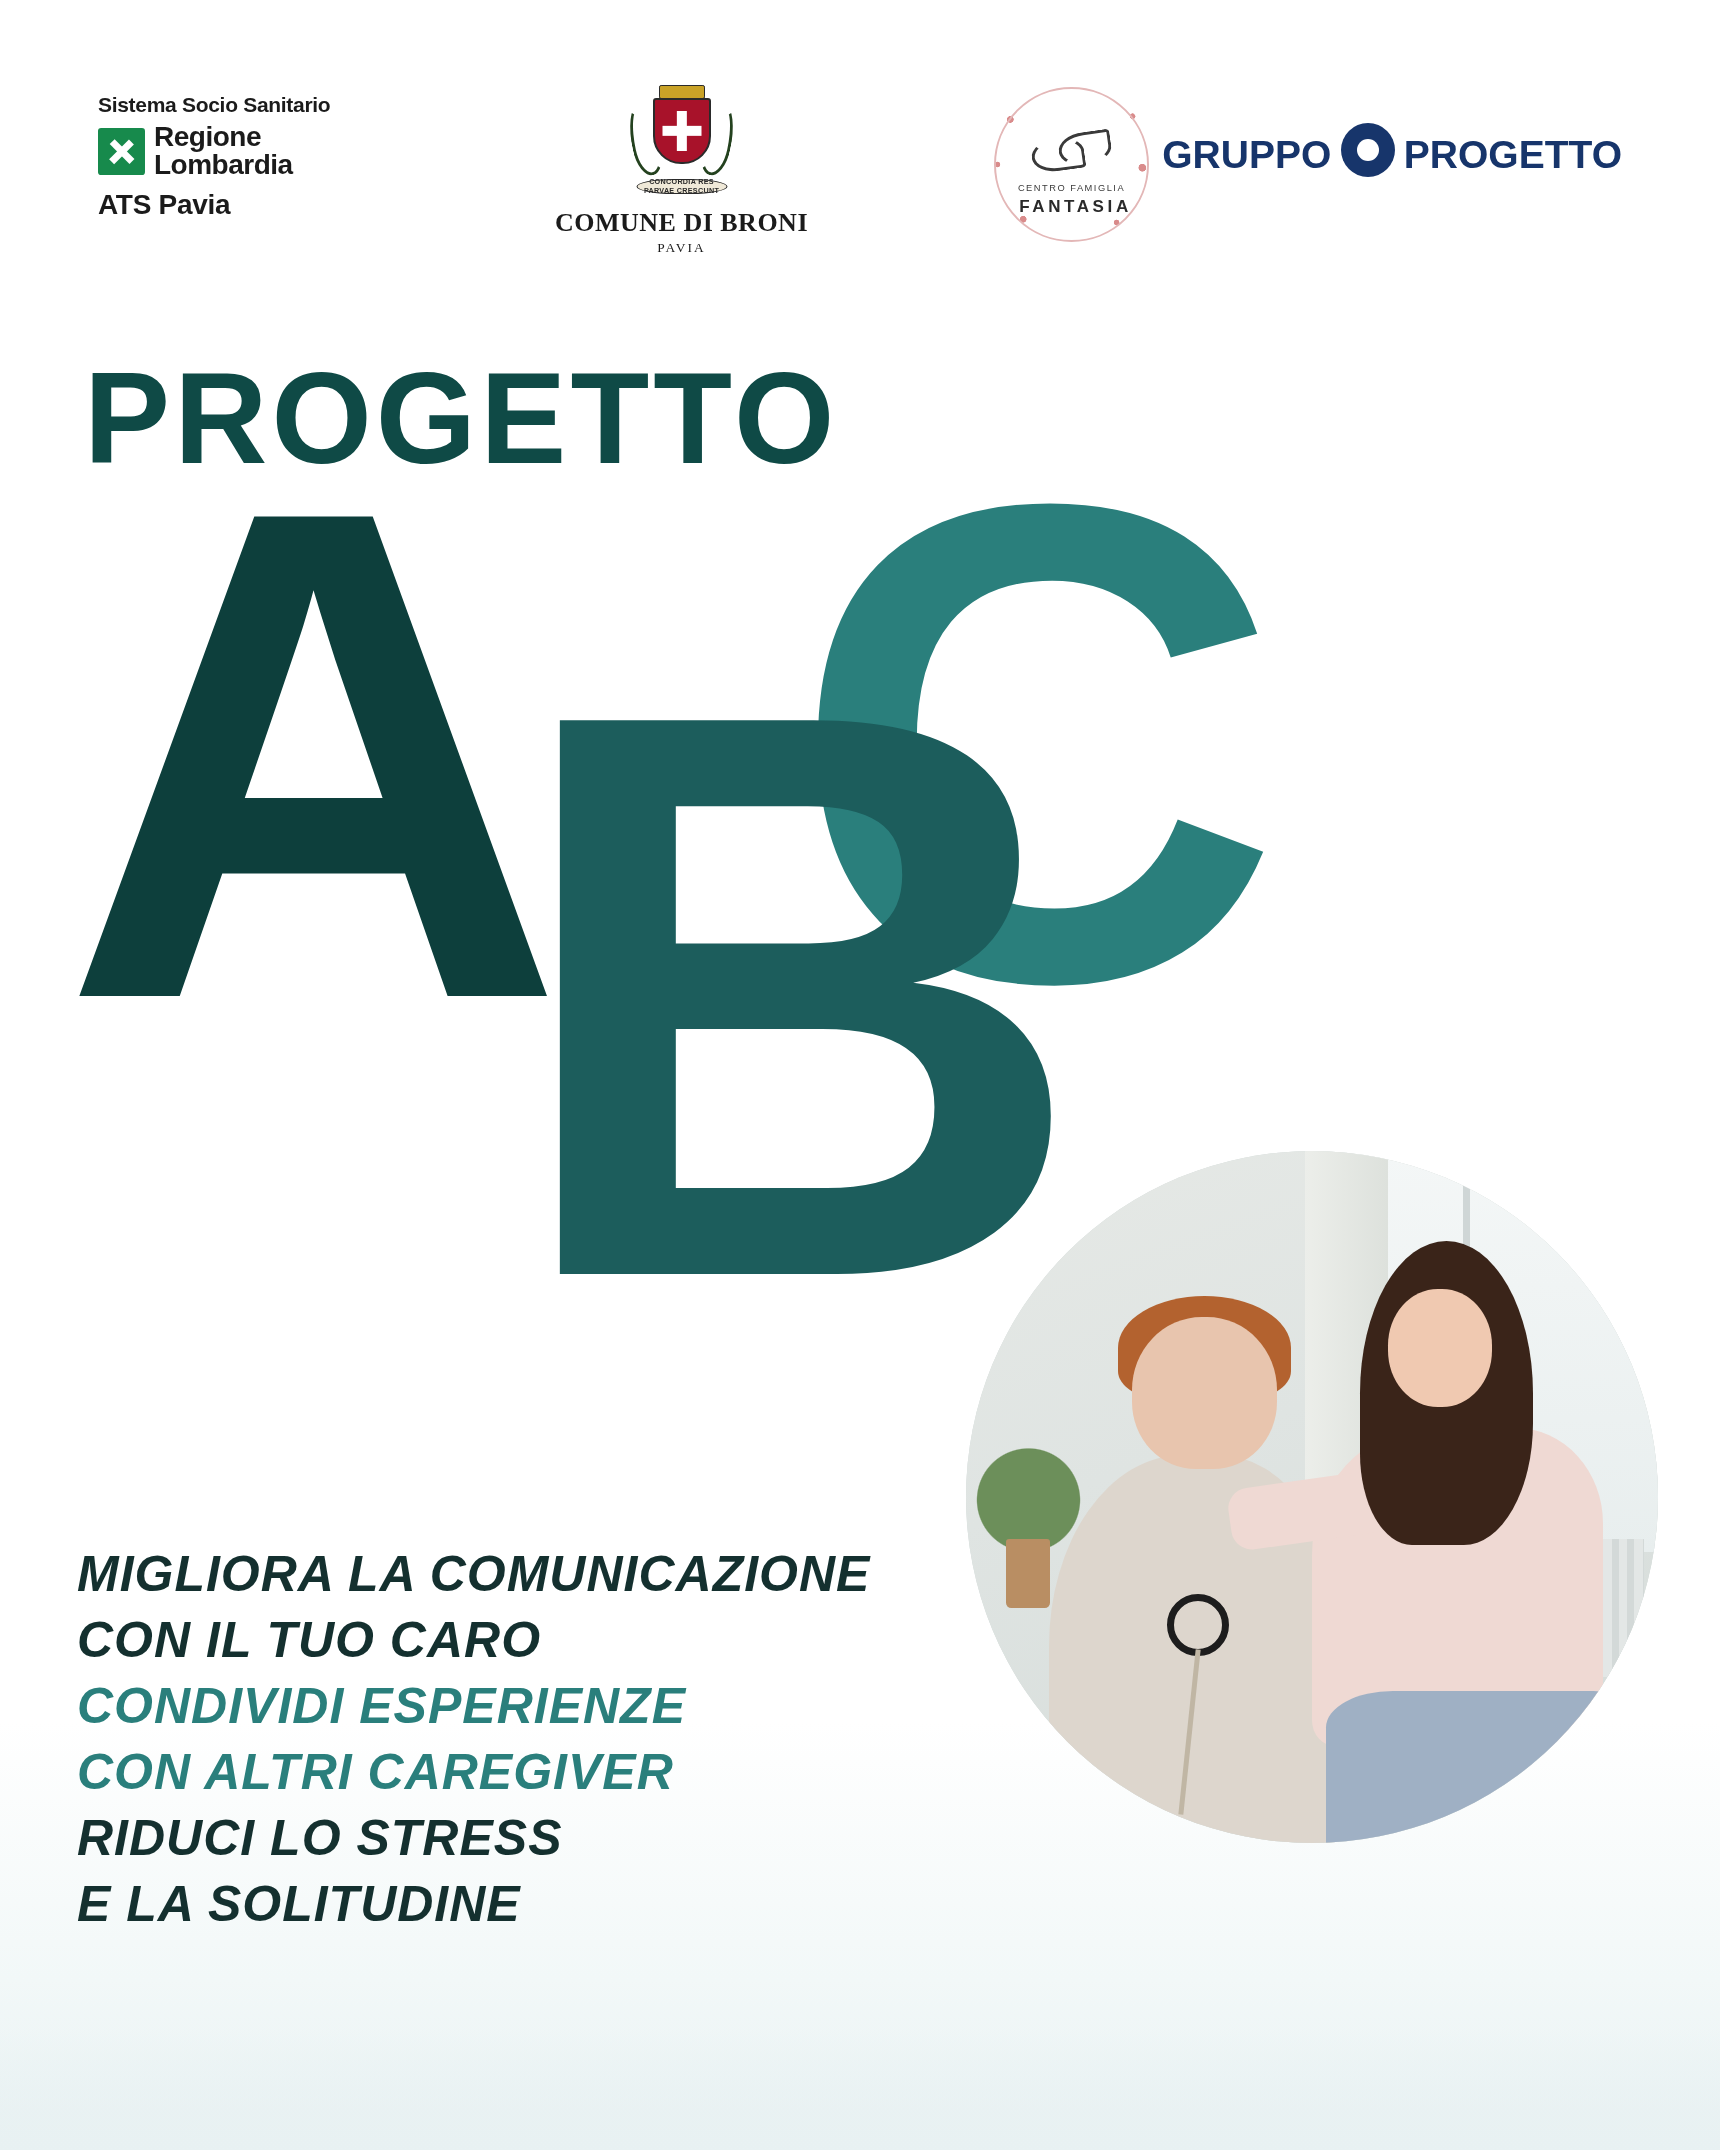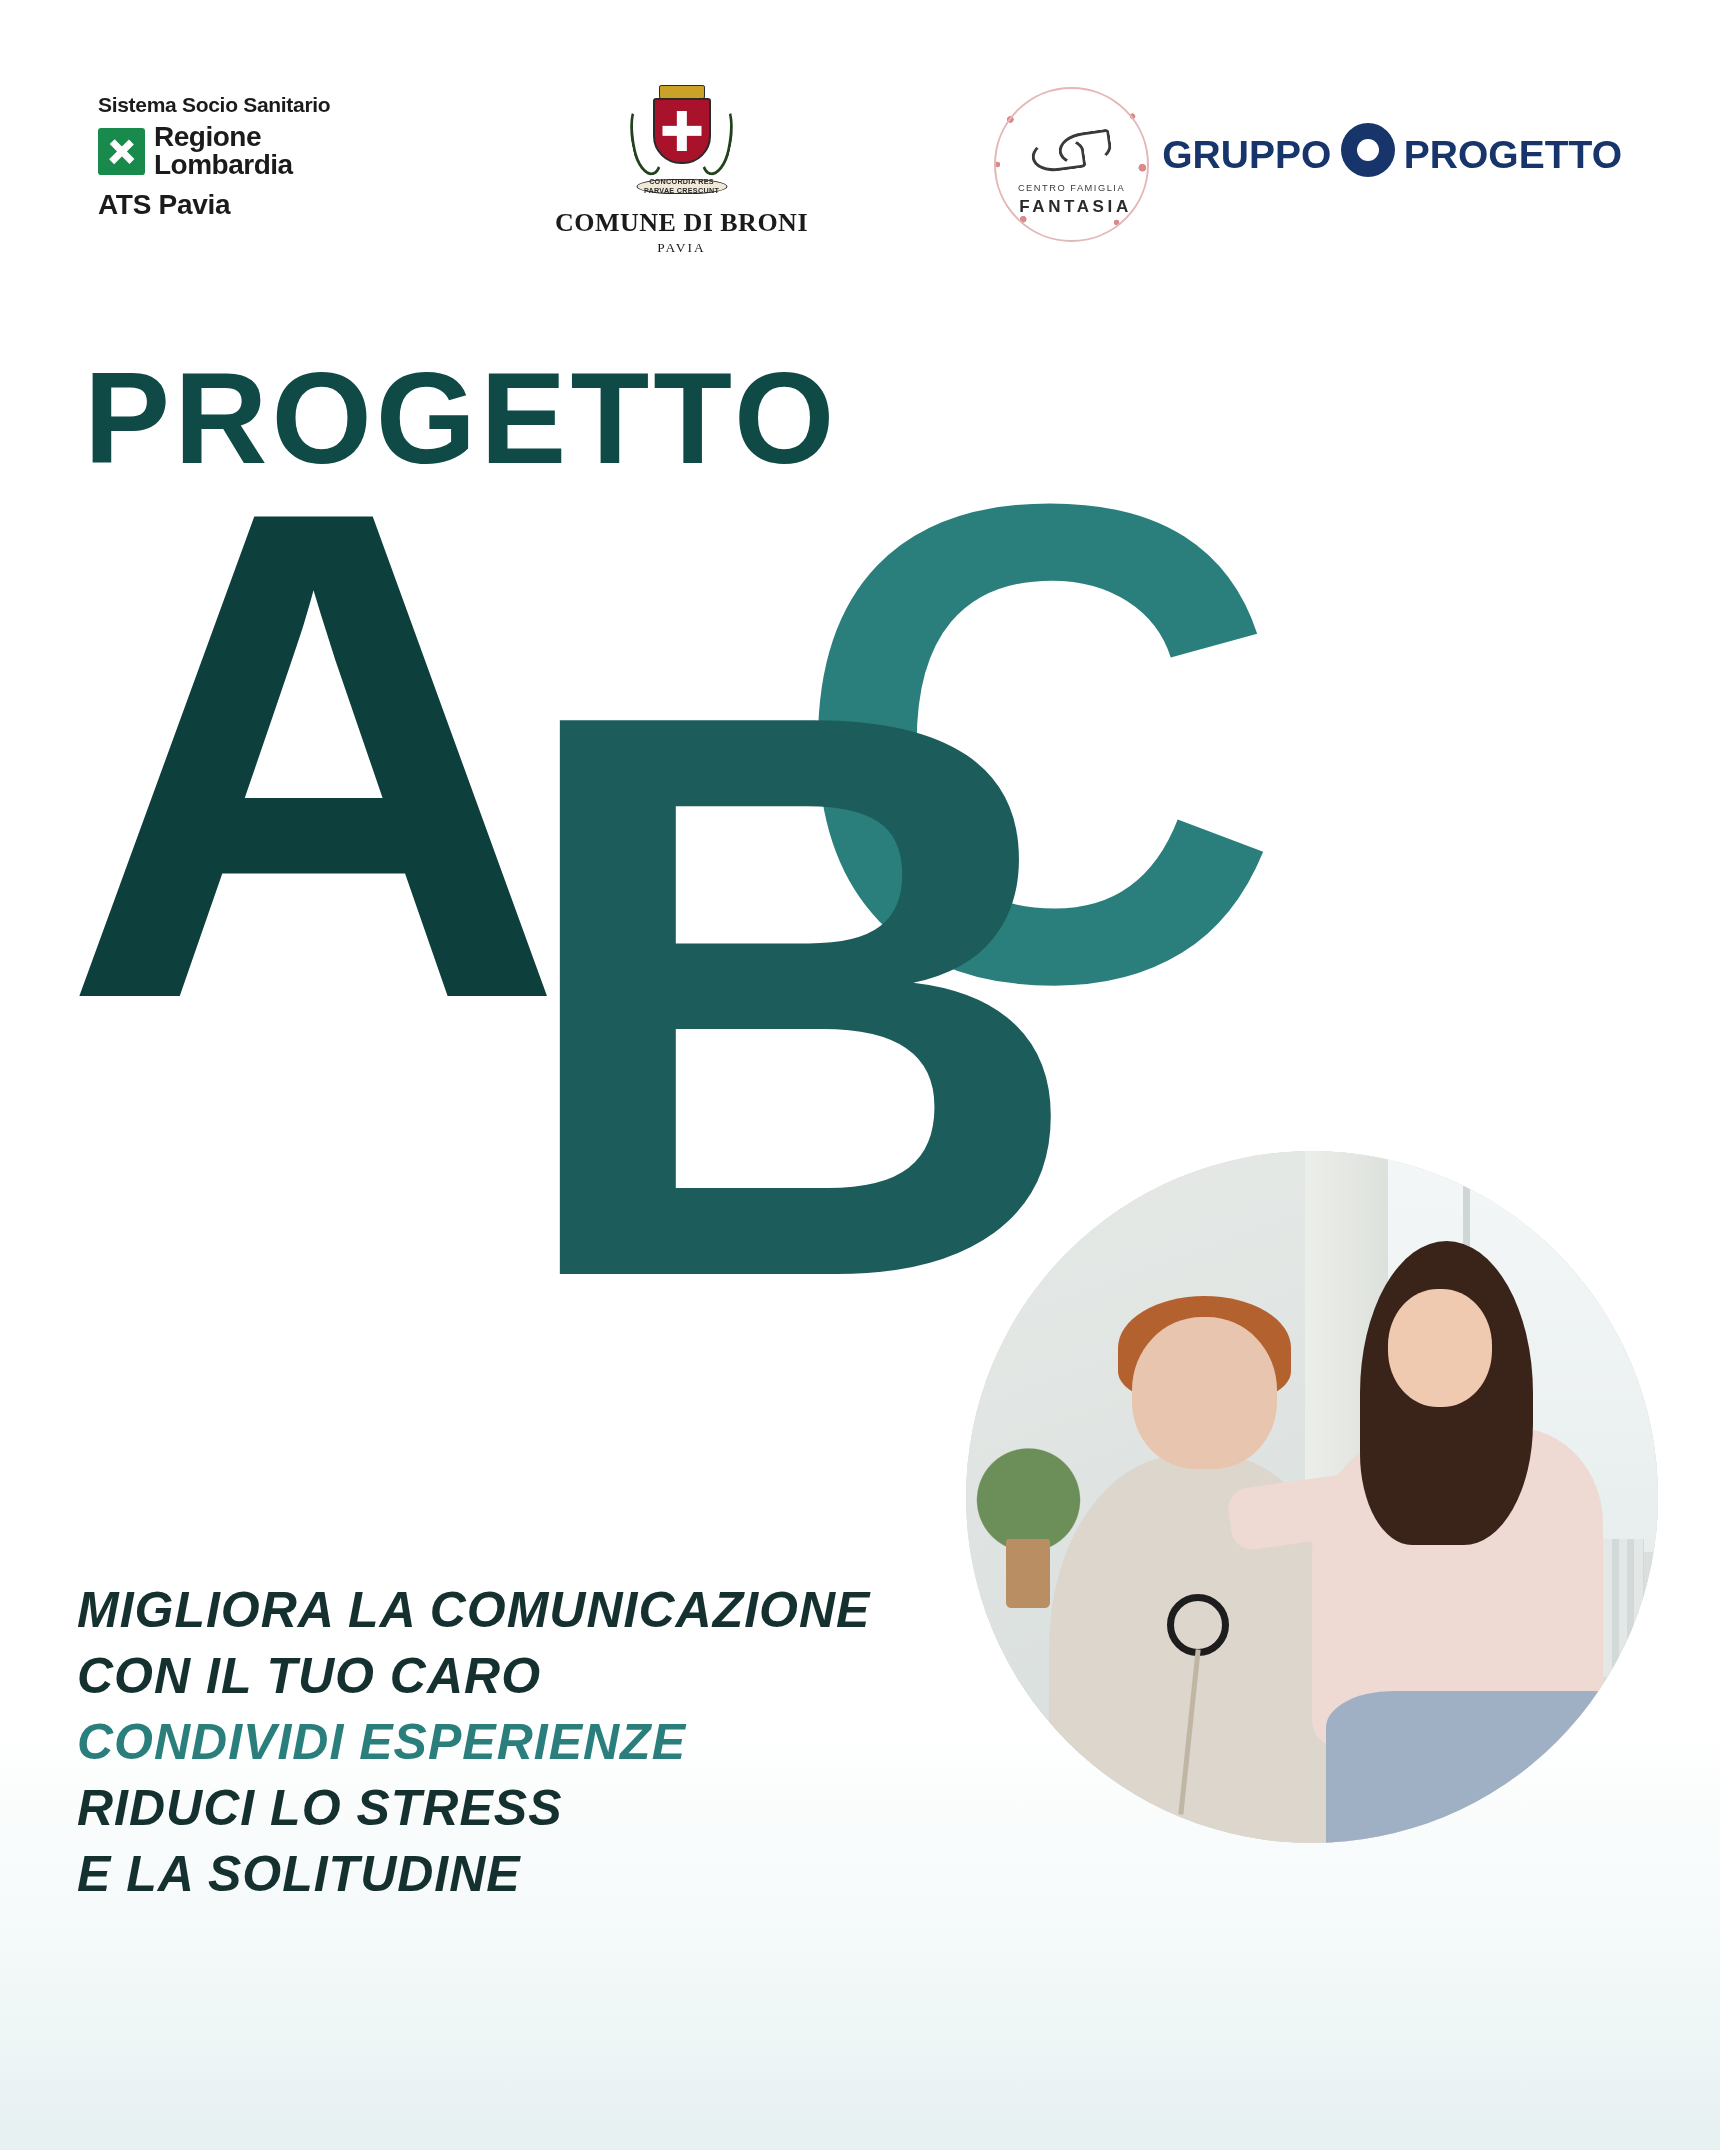--- a/index.html
+++ b/index.html
@@ -342,21 +342,20 @@
     color: #2a7f7c;
     letter-spacing: -0.5px;
   }
 
   
   .benefits {
     position: absolute;
     left: 77px;
     top: 1541px;
     width: 945px;
-    margin-top: 36px;
   }
   .benefit-line {
     font-size: 50px;
     font-weight: bold;
     font-style: italic;
     letter-spacing: 1px;
     line-height: 1.32;
     white-space: nowrap;
     font-family: "Liberation Sans", sans-serif;
   }
@@ -581,20 +580,21 @@
     <div class="letter letter-a">A</div>
     <div class="letter letter-c">C</div>
     <div class="letter letter-b">B</div>
   </div>
 
 
   <div class="benefits">
     <div class="benefit-line benefit-dark">MIGLIORA LA COMUNICAZIONE</div>
     <div class="benefit-line benefit-dark">CON IL TUO CARO</div>
     <div class="benefit-line benefit-teal">CONDIVIDI ESPERIENZE</div>
+    <div class="benefit-line benefit-teal">CON ALTRI CAREGIVER</div>
     <div class="benefit-line benefit-dark">RIDUCI LO STRESS</div>
     <div class="benefit-line benefit-dark">E LA SOLITUDINE</div>
   </div>
 
   <div class="photo">
     <div class="ph-room"></div>
     <div class="ph-window"></div>
     <div class="ph-curtain"></div>
     <div class="ph-rad"></div>
     <div class="ph-plant"></div>

